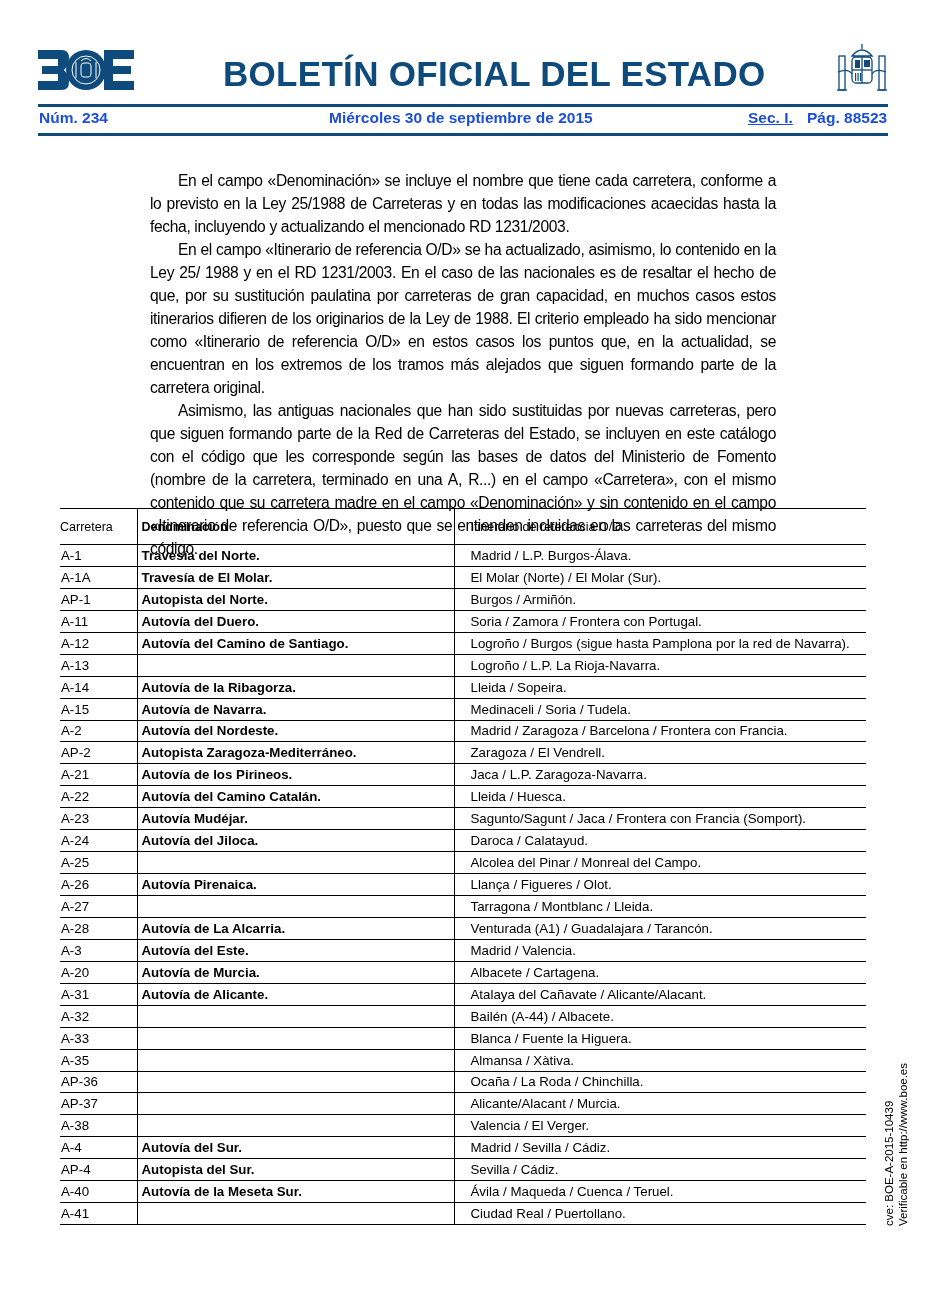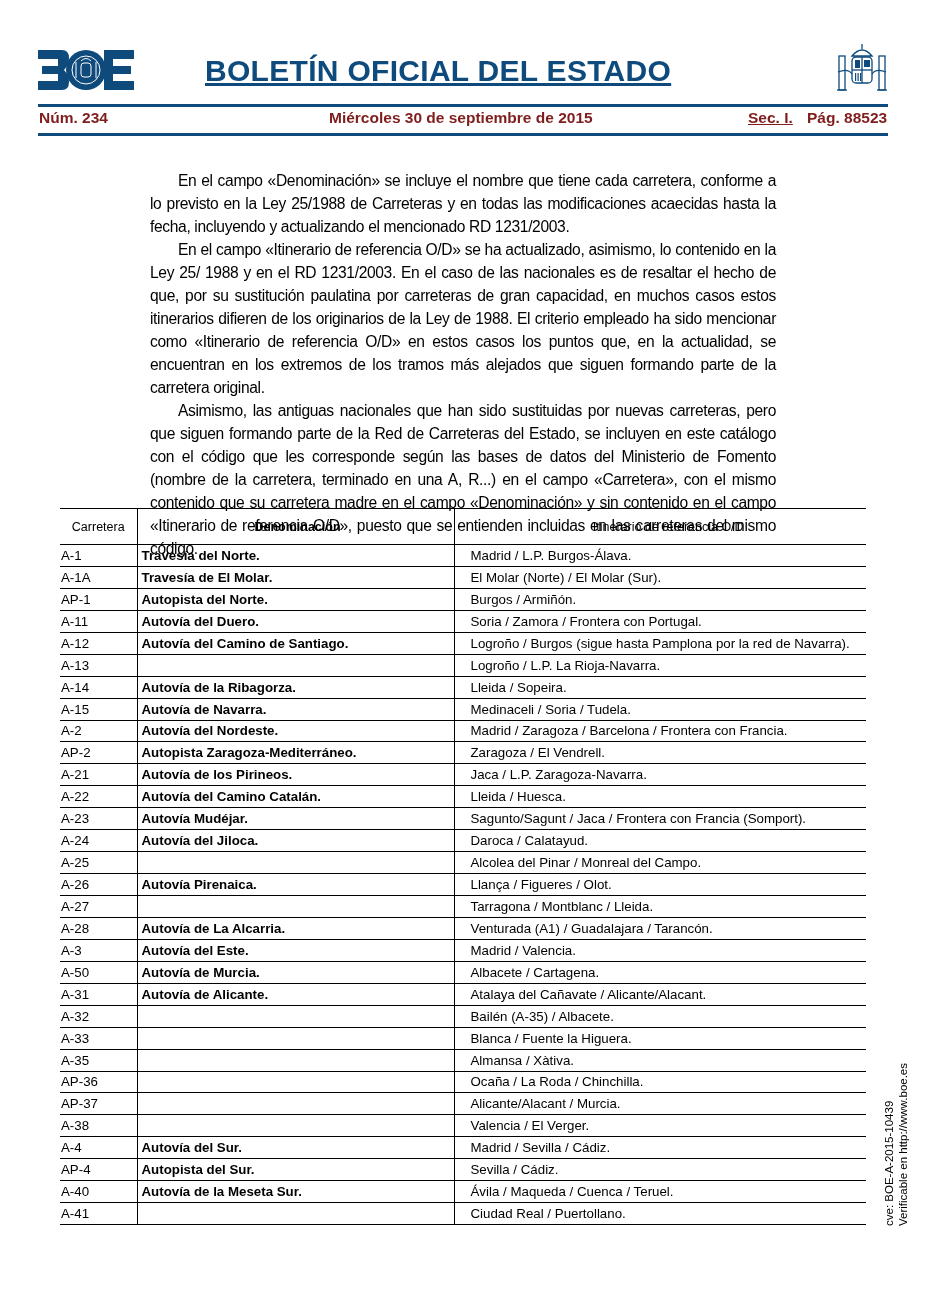--- a/index.html
+++ b/index.html
@@ -1,38 +1,38 @@
 <!DOCTYPE html>
 <html><head>
 <meta charset="utf-8">
 <style>
   * { margin: 0; padding: 0; box-sizing: border-box; }
   html, body { width: 929px; height: 1301px; background: #ffffff; overflow: hidden; }
   body { position: relative; font-family: "Liberation Sans", "DejaVu Sans", sans-serif; color: #000; }
 
   .header { position: absolute; left: 38px; top: 40px; width: 850px; height: 64px; }
   .boe-logo { position: absolute; left: 0; top: 10px; width: 96px; height: 40px; }
-  .title { position: absolute; left: 167px; top: 14px; font-size: 30px; font-weight: bold; color: #0e4a7c; letter-spacing: 0.3px; white-space: nowrap; text-decoration: underline; }
+  .title { position: absolute; left: 185px; top: 14px; font-size: 35px; font-weight: bold; color: #0e4a7c; letter-spacing: 0.3px; white-space: nowrap; }
   .crest { position: absolute; right: 0; top: 2px; width: 52px; height: 54px; }
 
   .rule { position: absolute; left: 38px; width: 850px; height: 3px; background: #0e4a7c; }
   .rule.top { top: 104px; }
   .rule.bottom { top: 133px; }
 
-  .meta { position: absolute; top: 109px; font-size: 15.5px; font-weight: bold; color: #7f1d1d; white-space: nowrap; }
+  .meta { position: absolute; top: 109px; font-size: 15.5px; font-weight: bold; color: #1d4ed8; white-space: nowrap; }
   .meta.num { left: 39px; }
   .meta.date { left: 329px; }
   .meta.sec { left: 748px; text-decoration: underline; }
   .meta.pag { left: 807px; }
 
   .body-text { position: absolute; left: 150px; top: 169px; width: 626px; font-family: "Liberation Sans", sans-serif; font-size: 15.6px; line-height: 23px; text-align: justify; letter-spacing: -0.35px; }
   .body-text p { text-indent: 28px; }
 
   table.catalog { position: absolute; left: 60px; top: 508px; width: 806px; border-collapse: collapse; font-size: 13.3px; }
-  table.catalog th { font-weight: normal; font-size: 12.5px; height: 36px; text-align: center; vertical-align: middle; border-top: 1.5px solid #000; border-bottom: 1.5px solid #000; }
+  table.catalog th { font-weight: normal; font-size: 12.5px; height: 36px; text-align: left; vertical-align: middle; border-top: 1.5px solid #000; border-bottom: 1.5px solid #000; }
   table.catalog td { height: 21.95px; padding: 0 3px 0 1px; vertical-align: middle; border-bottom: 1.5px solid #000; white-space: nowrap; }
   table.catalog td.c1 { width: 77px; }
   table.catalog th.c1 { width: 77px; }
   table.catalog th.c2, table.catalog td.c2 { width: 317px; border-left: 1.5px solid #000; padding-left: 4px; font-weight: bold; }
   table.catalog th.c3, table.catalog td.c3 { border-left: 1.5px solid #000; padding-left: 16px; }
 
   .side-note { position: absolute; left: 882px; top: 1226px; transform-origin: 0 0; transform: rotate(-90deg); font-size: 11.5px; line-height: 14px; white-space: nowrap; color: #000; }
 </style>
 </head>
 <body>
@@ -187,33 +187,33 @@
         <td class="c1">A-28</td>
         <td class="c2">Autovía de La Alcarria.</td>
         <td class="c3">Venturada (A1) / Guadalajara / Tarancón.</td>
       </tr>
       <tr>
         <td class="c1">A-3</td>
         <td class="c2">Autovía del Este.</td>
         <td class="c3">Madrid / Valencia.</td>
       </tr>
       <tr>
-        <td class="c1">A-50</td>
+        <td class="c1">A-20</td>
         <td class="c2">Autovía de Murcia.</td>
         <td class="c3">Albacete / Cartagena.</td>
       </tr>
       <tr>
         <td class="c1">A-31</td>
         <td class="c2">Autovía de Alicante.</td>
         <td class="c3">Atalaya del Cañavate / Alicante/Alacant.</td>
       </tr>
       <tr>
         <td class="c1">A-32</td>
         <td class="c2"></td>
-        <td class="c3">Bailén (A-35) / Albacete.</td>
+        <td class="c3">Bailén (A-44) / Albacete.</td>
       </tr>
       <tr>
         <td class="c1">A-33</td>
         <td class="c2"></td>
         <td class="c3">Blanca / Fuente la Higuera.</td>
       </tr>
       <tr>
         <td class="c1">A-35</td>
         <td class="c2"></td>
         <td class="c3">Almansa / Xàtiva.</td>

